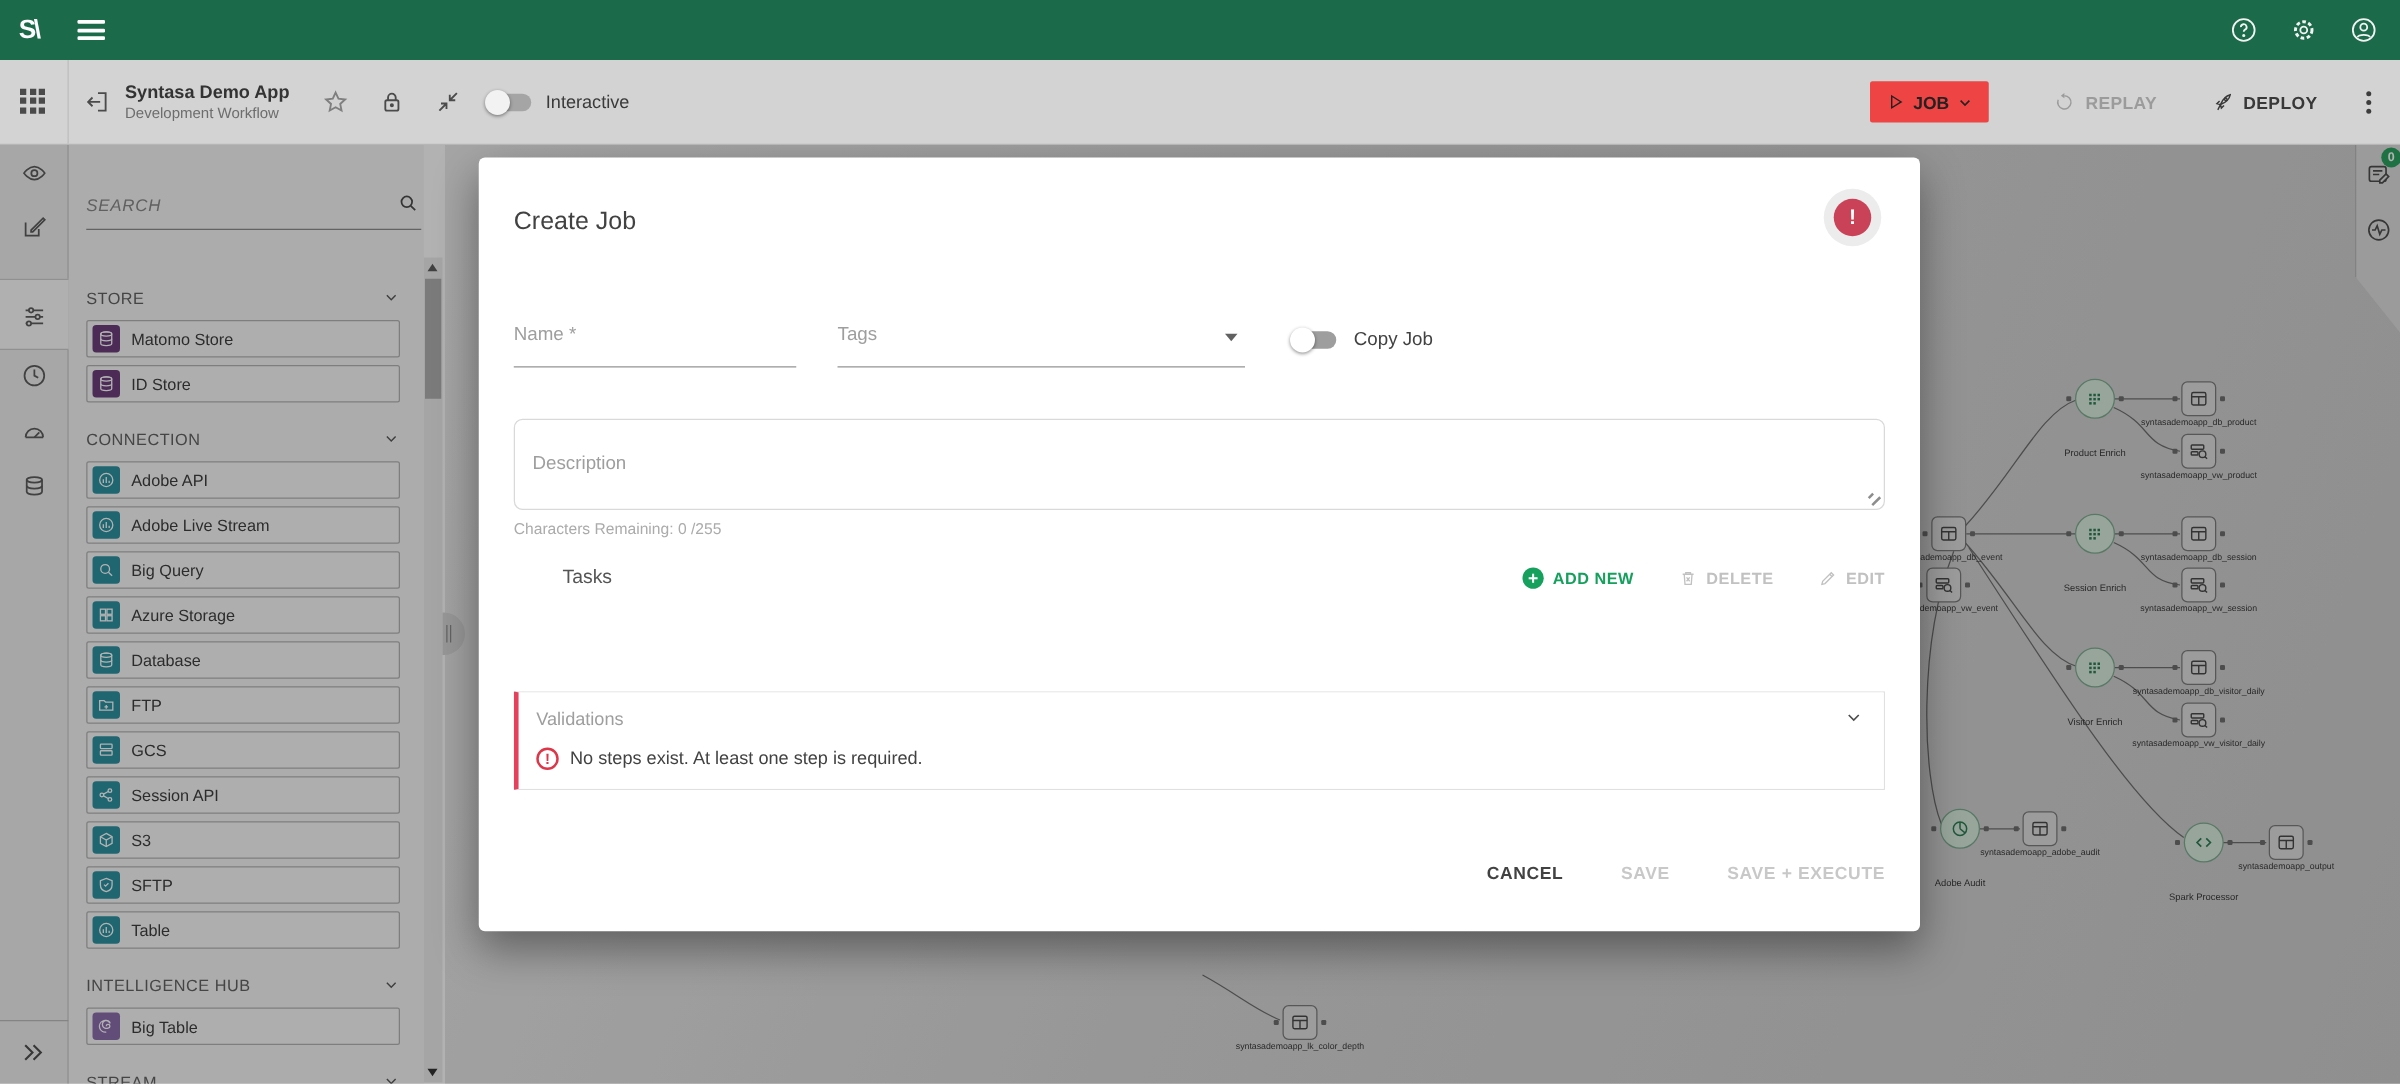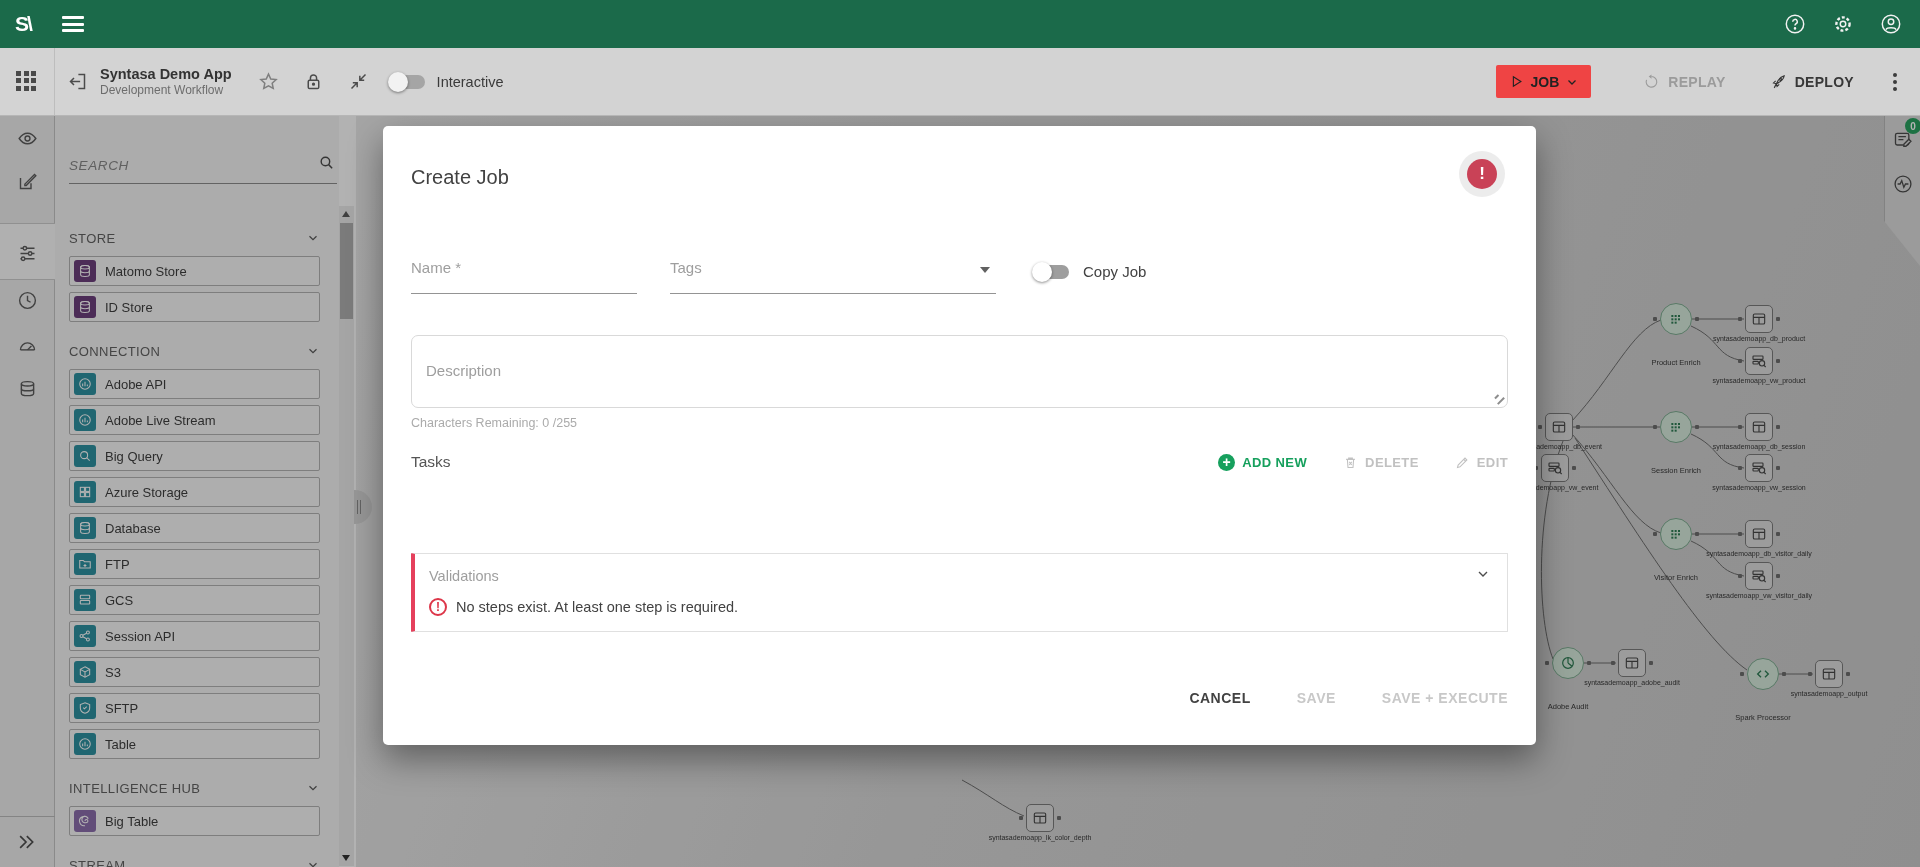--- a/index.html
+++ b/index.html
@@ -170,21 +170,21 @@
   .m-desc { margin-top:35px; width:1097px; height:73px; border:1px solid #d9d9d9; border-radius:7px;
     position:relative; }
   .m-desc textarea { width:100%; height:100%; border:none; outline:none; resize:none;
     background:transparent; padding:26px 14px; font-size:15px; font-family:inherit; color:#424242; }
   .m-desc textarea::placeholder { color:#9e9e9e; }
   .m-desc .grip { position:absolute; right:4px; bottom:4px; width:9px; height:9px;
     border-right:2px solid #8d8d8d; border-bottom:0; transform:rotate(45deg); }
   .m-desc .grip::after { content:""; position:absolute; right:3px; top:2px; width:5px; height:5px;
     border-right:2px solid #8d8d8d; transform:translateX(-1px); }
   .m-chars { margin-top:8px; font-size:12.5px; color:#ababab; }
-  .m-tasks { margin-top:17px; height:30px; display:flex; align-items:center; }
+  .m-tasks { margin-top:17px; height:30px; display:flex; align-items:center;margin-left:39px; }
   .m-tasks .lbl { font-size:15.5px; color:#555; }
   .task-btns { margin-left:auto; display:flex; align-items:center; gap:36px; }
   .t-btn { display:flex; align-items:center; gap:7px; background:none; border:none; cursor:pointer;
     font-family:inherit; font-size:13px; font-weight:bold; letter-spacing:.4px; }
   .t-add { color:#16a05d; }
   .t-add .plus { width:17px; height:17px; border-radius:50%; background:#16a05d; color:#fff;
     font-size:14px; font-weight:bold; display:flex; align-items:center; justify-content:center; }
   .t-dis { color:#c1c1c1; }
   .t-dis svg { width:15px; height:15px; stroke:#c1c1c1; fill:none; stroke-width:1.7; }
   .m-valid { margin-top:76px; width:1097px; height:79px; border:1px solid #e0e0e0;

